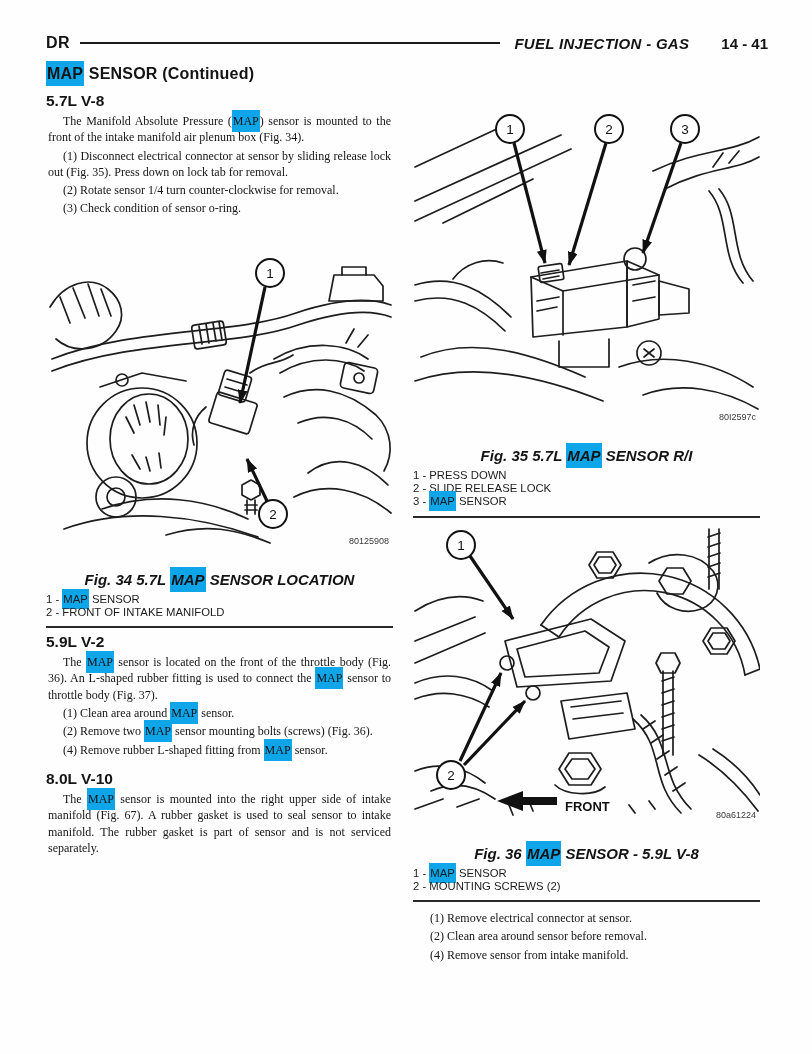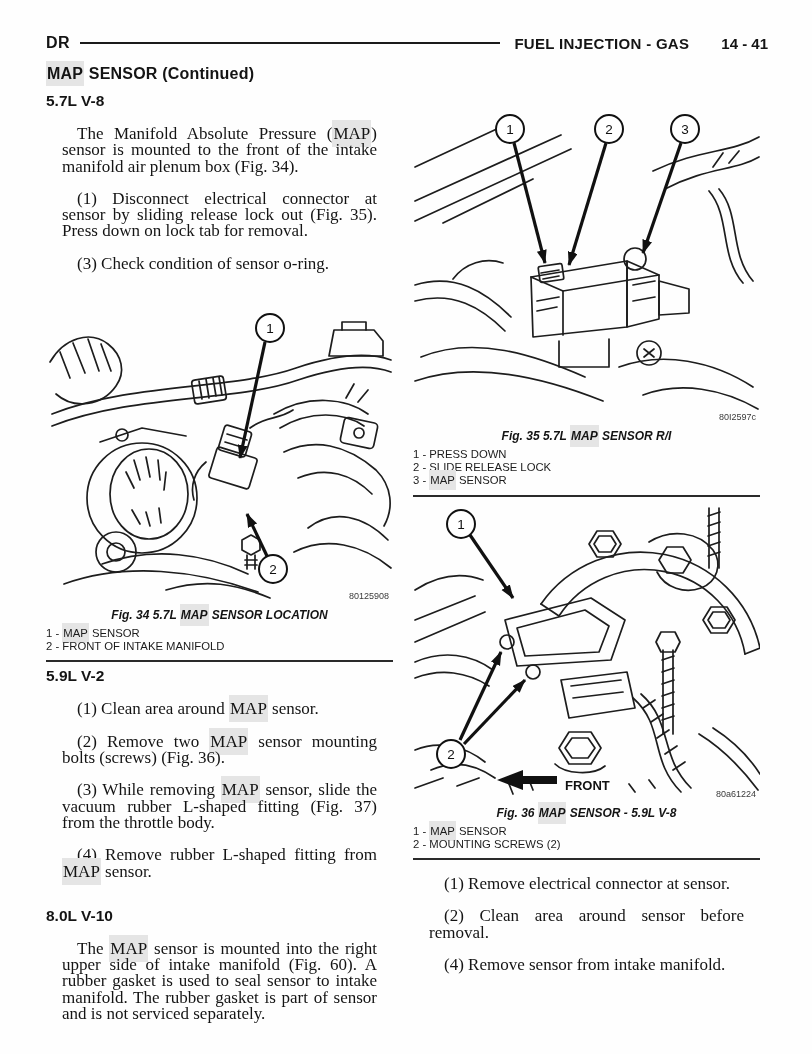--- a/index.html
+++ b/index.html
@@ -17,65 +17,65 @@
 
   
   .hdr {
     display: flex;
     align-items: center;
     font-family: "Liberation Sans", sans-serif;
     font-weight: bold;
   }
   .hdr .doc-code { font-size: 16px; letter-spacing: .5px; }
   .hdr .hrule { flex: 1; border-top: 2.2px solid #1a1a1a; margin: 0 14px 0 10px; height: 0; }
-  .hdr .sec-title { font-size: 15px; letter-spacing: .3px; white-space: nowrap; }
+  .hdr .sec-title { font-size: 15px; letter-spacing: .3px; white-space: nowrap; font-style: italic; }
   .hdr .page-num { font-size: 15px; margin-left: 32px; white-space: nowrap; }
 
   .page-title {
     margin-top: 13px;
     font-family: "Liberation Sans", sans-serif;
     font-weight: bold;
     font-size: 16px;
     letter-spacing: .2px;
   }
 
-  .hl { background: #e5e5e5; padding: 4px 1px; }
+  .hl { background: #0ea5e9; padding: 4px 1px; }
 
   
   .cols { display: flex; gap: 20px; margin-top: 9px; }
   .col { width: 347px; }
   .col-right { margin-top: 13px; }
 
   .eng-h {
     font-family: "Liberation Sans", sans-serif;
     font-weight: bold;
     font-size: 15.5px;
     margin: 0 0 3px 0;
   }
-  .eng-h.mt { margin-top: 27px; }
+  .eng-h.mt { margin-top: 12px; }
 
   p.body {
-    margin: 16px;
-    font-size: 17px;
+    margin: 2px;
+    font-size: 12px;
     line-height: 16.3px;
     text-align: justify;
     text-indent: 15px;
   }
 
   
   .figure { margin-top: 0; }
   .figure svg { display: block; }
   .fig34 { margin-top: 30px; }
   .fig-caption {
     text-align: center;
     font-family: "Liberation Sans", sans-serif;
     font-style: italic;
     font-weight: bold;
-    font-size: 12px;
-    margin-top: 6px;
+    font-size: 15px;
+    margin-top: 24px;
   }
   .fig-legend {
     font-family: "Liberation Sans", sans-serif;
     font-size: 11.3px;
     line-height: 13.2px;
     margin-top: 5px;
     color: #1c1c1c;
   }
   hr.col-rule {
     border: none;
@@ -129,20 +129,21 @@
 
     <div class="page-title"><span class="hl">MAP</span><span> SENSOR (Continued)</span></div>
 
     <div class="cols">
 
       <div class="col col-left">
 
         <div class="eng-h">5.7L V-8</div>
         <p class="body"><span>The Manifold Absolute Pressure (</span><span class="hl">MAP</span><span>) sensor is mounted to the front of the intake manifold air plenum box (Fig. 34).</span></p>
         <p class="body"><span>(1) Disconnect electrical connector at sensor by sliding release lock out (Fig. 35). Press down on lock tab for removal.</span></p>
+        <p class="body"><span>(2) Rotate sensor 1/4 turn counter-clockwise for removal.</span></p>
         <p class="body"><span>(3) Check condition of sensor o-ring.</span></p>
 
         <div class="figure fig34">
           <svg width="347" height="300" viewBox="0 0 347 300">
             <defs>
               <marker id="ah34" markerWidth="15" markerHeight="12" refX="13" refY="5" orient="auto" markerUnits="userSpaceOnUse">
                 <path d="M0,0 L14,5 L0,10 z" fill="#111"></path>
               </marker>
             </defs>
             <g class="art">
@@ -205,27 +206,27 @@
           </svg>
           <div class="fig-caption"><span>Fig. 34 5.7L </span><span class="hl">MAP</span><span> SENSOR LOCATION</span></div>
           <div class="fig-legend">
             <div><span>1 - </span><span class="hl">MAP</span><span> SENSOR</span></div>
             <div><span>2 - FRONT OF INTAKE MANIFOLD</span></div>
           </div>
           <hr class="col-rule">
         </div>
 
         <div class="eng-h">5.9L V-2</div>
+        <p class="body"><span>The </span><span class="hl">MAP</span><span> sensor is located on the front of the throttle body (Fig. 36). An L-shaped rubber fitting is used to connect the </span><span class="hl">MAP</span><span> sensor to throttle body (Fig. 37).</span></p>
         <p class="body"><span>(1) Clean area around </span><span class="hl">MAP</span><span> sensor.</span></p>
         <p class="body"><span>(2) Remove two </span><span class="hl">MAP</span><span> sensor mounting bolts (screws) (Fig. 36).</span></p>
-        <p class="body"><span>(3) While removing </span><span class="hl">MAP</span><span> sensor, slide the vacuum rubber L-shaped fitting (Fig. 37) from the throttle body.</span></p>
         <p class="body"><span>(4) Remove rubber L-shaped fitting from </span><span class="hl">MAP</span><span> sensor.</span></p>
 
         <div class="eng-h mt">8.0L V-10</div>
-        <p class="body"><span>The </span><span class="hl">MAP</span><span> sensor is mounted into the right upper side of intake manifold (Fig. 60). A rubber gasket is used to seal sensor to intake manifold. The rubber gasket is part of sensor and is not serviced separately.</span></p>
+        <p class="body"><span>The </span><span class="hl">MAP</span><span> sensor is mounted into the right upper side of intake manifold (Fig. 67). A rubber gasket is used to seal sensor to intake manifold. The rubber gasket is part of sensor and is not serviced separately.</span></p>
       </div>
 
       <div class="col col-right">
 
         <div class="figure">
           <svg width="347" height="318" viewBox="0 0 347 318">
             <defs>
               <marker id="ah35" markerWidth="15" markerHeight="12" refX="13" refY="5" orient="auto" markerUnits="userSpaceOnUse">
                 <path d="M0,0 L14,5 L0,10 z" fill="#111"></path>
               </marker>

